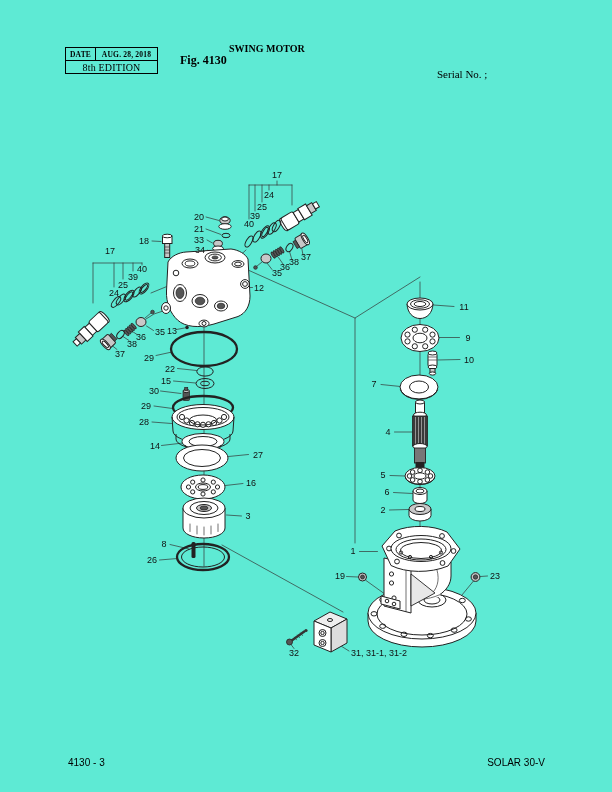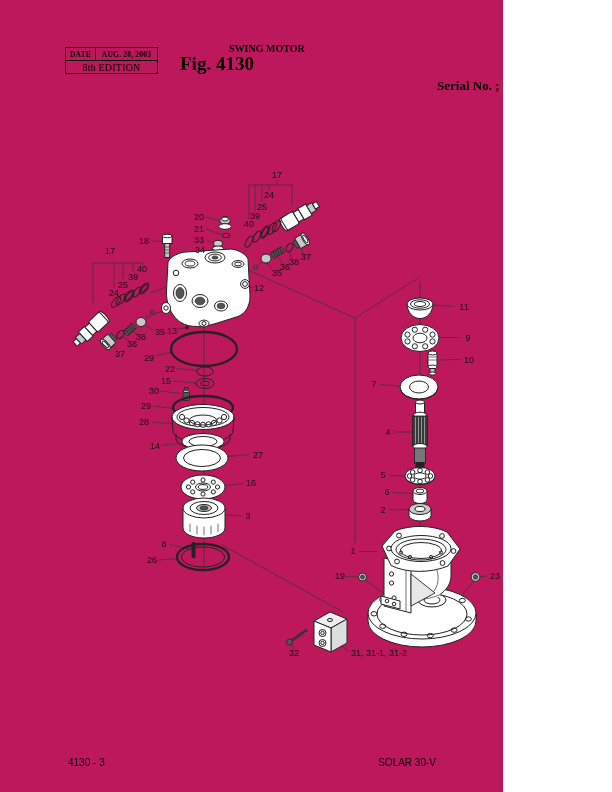--- a/index.html
+++ b/index.html
@@ -1,27 +1,27 @@
 <!DOCTYPE html>
 <html><head>
 <meta charset="utf-8">
 <style>
   html,body{margin:0;padding:0;background:#fff;}
-  .page{position:relative;width:503px;height:792px;background:#be185d;overflow:hidden;
+  .page{position:relative;width:612px;height:792px;background:#5eead4;overflow:hidden;
         font-family:"Liberation Serif",serif;color:#000;}
   
   .date-box{position:absolute;left:65px;top:47px;width:93px;height:27px;border:1.6px solid #000;box-sizing:border-box;}
   .db-row{display:flex;height:13px;border-bottom:1.2px solid #000;box-sizing:border-box;}
   .db-cell{display:flex;align-items:center;justify-content:center;font-weight:bold;font-size:7.5px;letter-spacing:.2px;}
   .db-label{width:30px;border-right:1.2px solid #000;box-sizing:border-box;}
   .db-value{flex:1;}
   .db-row2{height:12px;display:flex;align-items:center;justify-content:center;font-weight:normal;font-size:10px;letter-spacing:.2px;}
-  .fig{position:absolute;left:180px;top:53px;font-size:19px;font-weight:bold;}
+  .fig{position:absolute;left:180px;top:53px;font-size:12px;font-weight:bold;}
   .title{position:absolute;left:229px;top:42px;font-size:10px;font-weight:bold;line-height:14.5px;}
-  .serial{position:absolute;left:437px;top:78px;font-size:13px;font-weight:bold;}
+  .serial{position:absolute;left:437px;top:68px;font-size:11px;font-weight:normal;}
   
   .foot{position:absolute;top:757px;font-family:"Liberation Sans",sans-serif;font-weight:normal;font-size:10px;}
   .foot-l{left:68px;}
   .foot-r{right:67px;}
   
   svg.diagram{position:absolute;left:0;top:0;}
   svg text{font-family:"Liberation Sans",sans-serif;font-size:9px;fill:#111;}
   .ln{stroke:#333;stroke-width:.7;fill:none;stroke-linecap:round;}
   .p{fill:#fff;stroke:#222;stroke-width:1;}
   .pn{fill:none;stroke:#222;stroke-width:1;}
@@ -30,21 +30,21 @@
   .th{fill:none;stroke:#222;stroke-width:2.3;}
 </style>
 </head>
 <body>
 
 <div class="page">
 
   <div class="date-box">
     <div class="db-row">
       <span class="db-cell db-label">DATE</span>
-      <span class="db-cell db-value">AUG. 28, 2003</span>
+      <span class="db-cell db-value">AUG. 28, 2018</span>
     </div>
     <div class="db-row2">8th EDITION</div>
   </div>
   <div class="fig">Fig. 4130</div>
   <div class="title">
     <div>SWING MOTOR</div>
   </div>
   <div class="serial">Serial No. ;</div>
 
   <svg class="diagram" width="612" height="792" viewBox="0 0 612 792">

